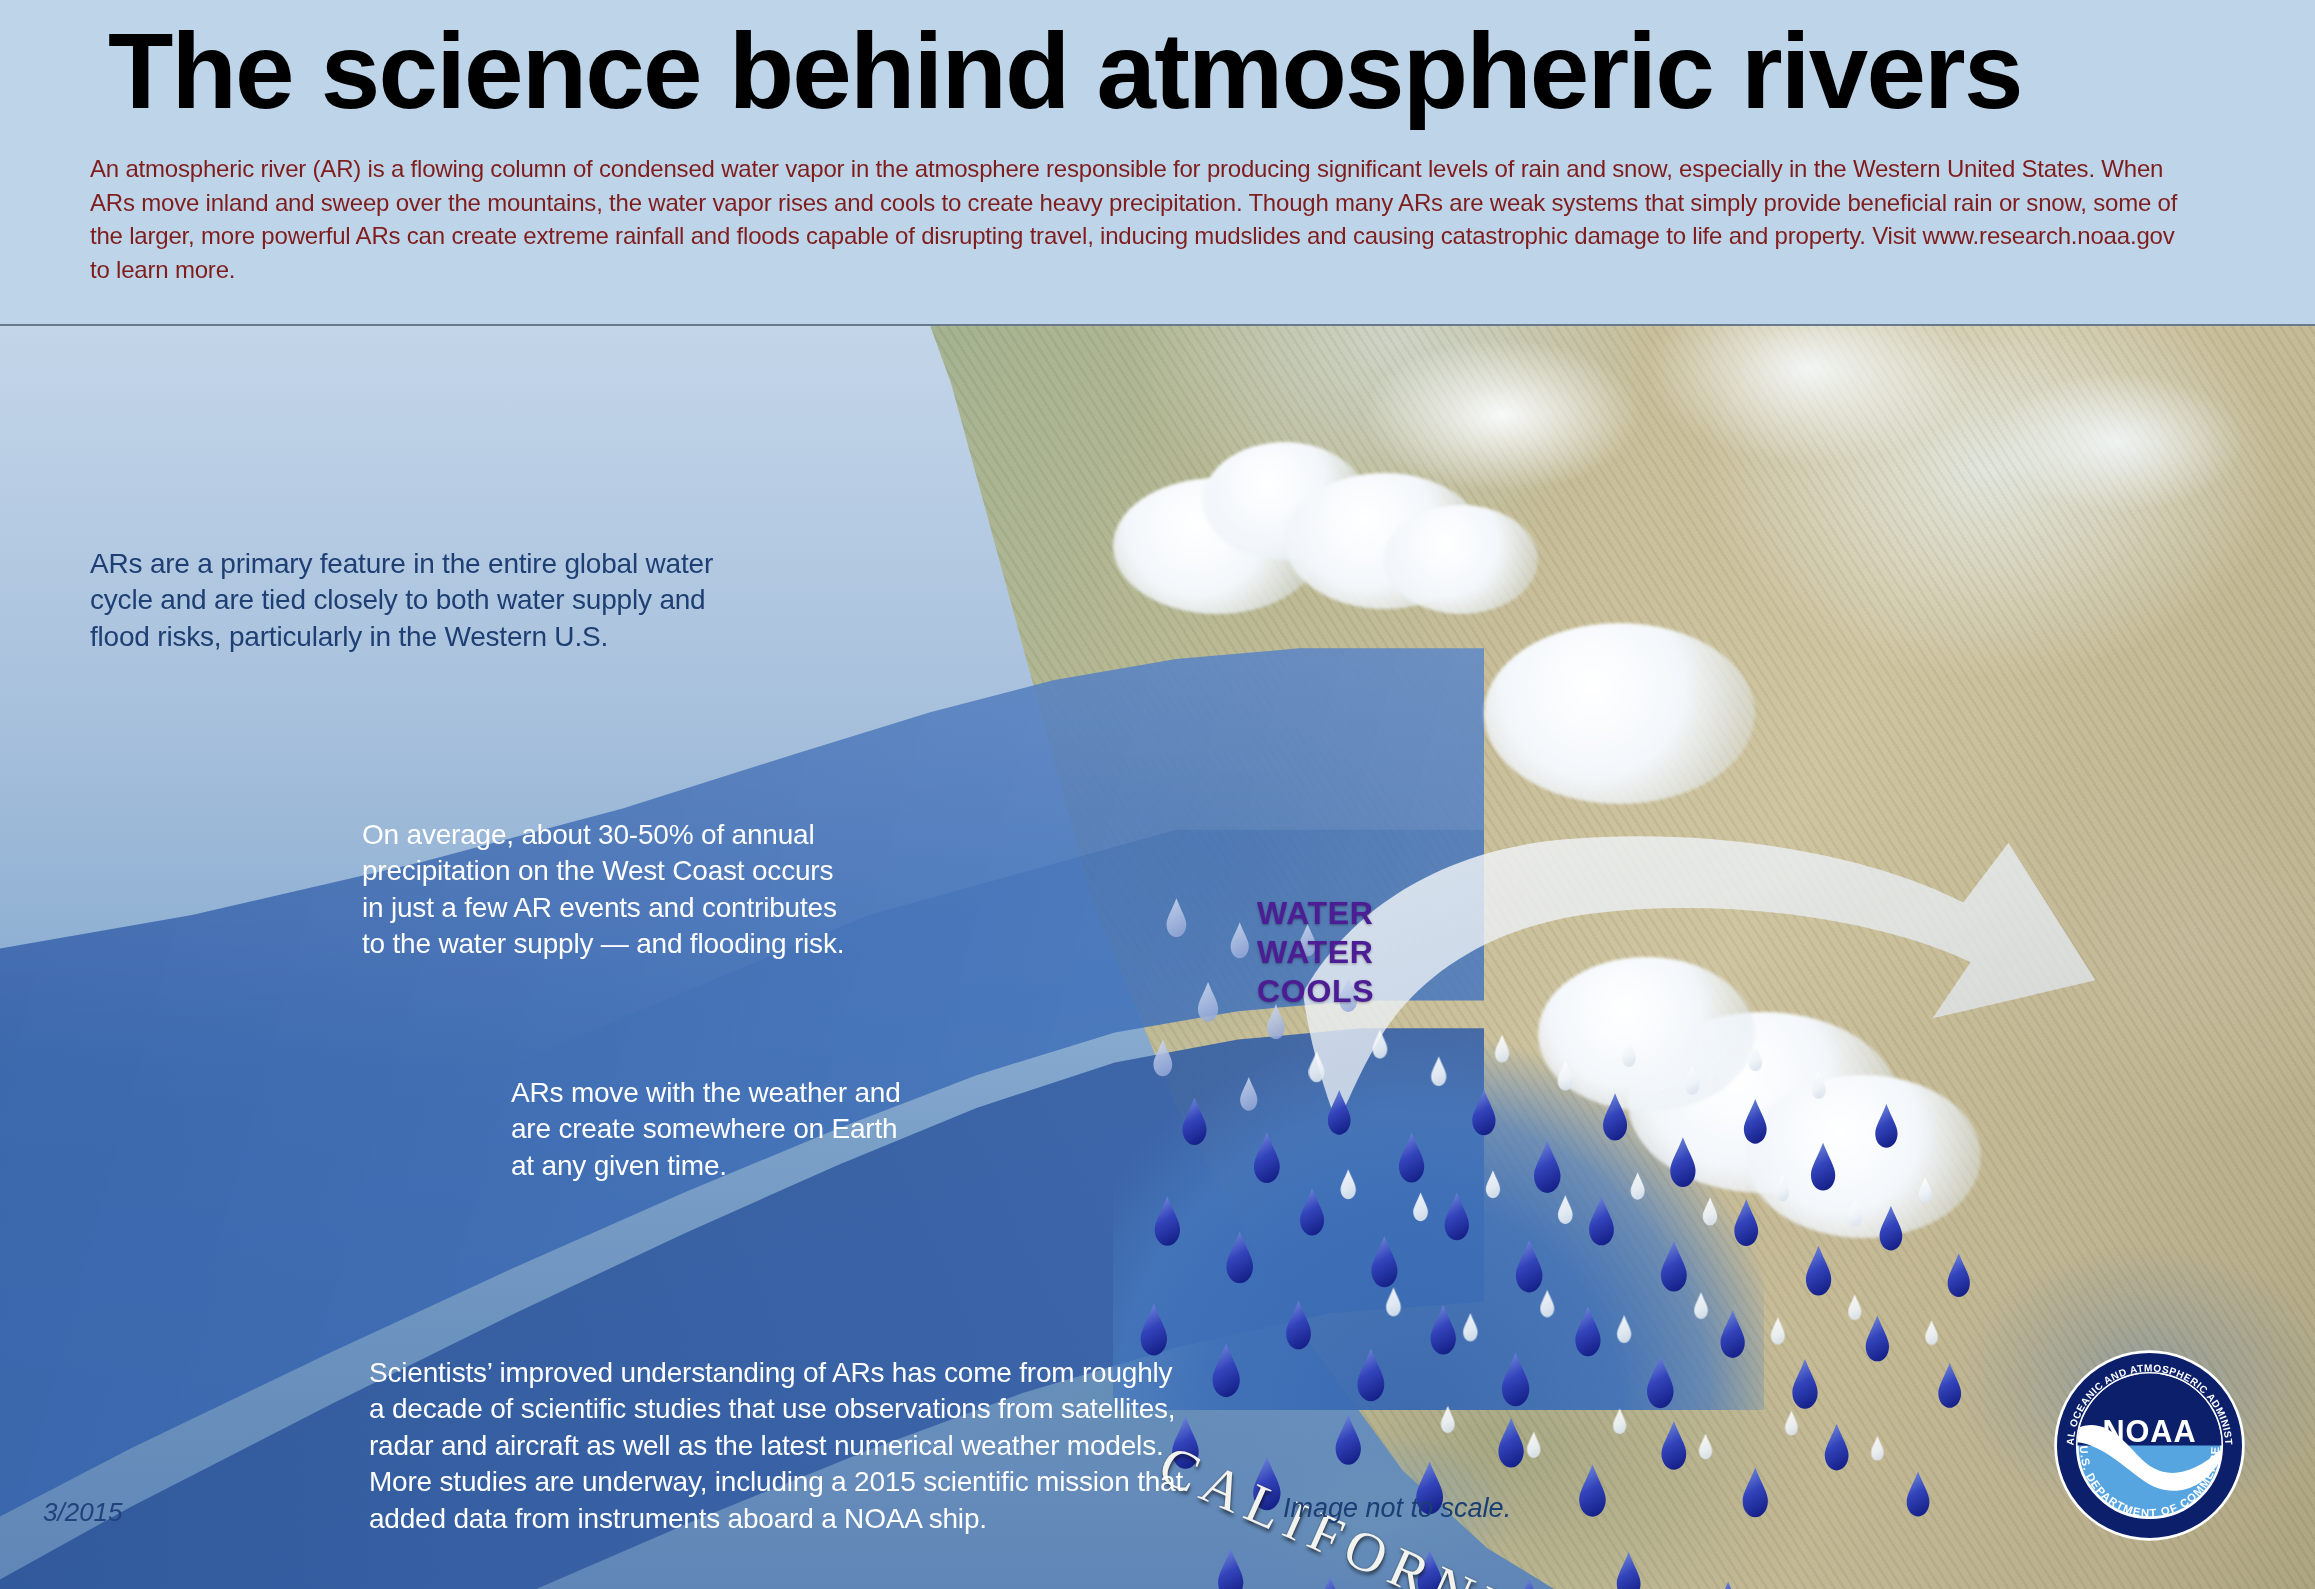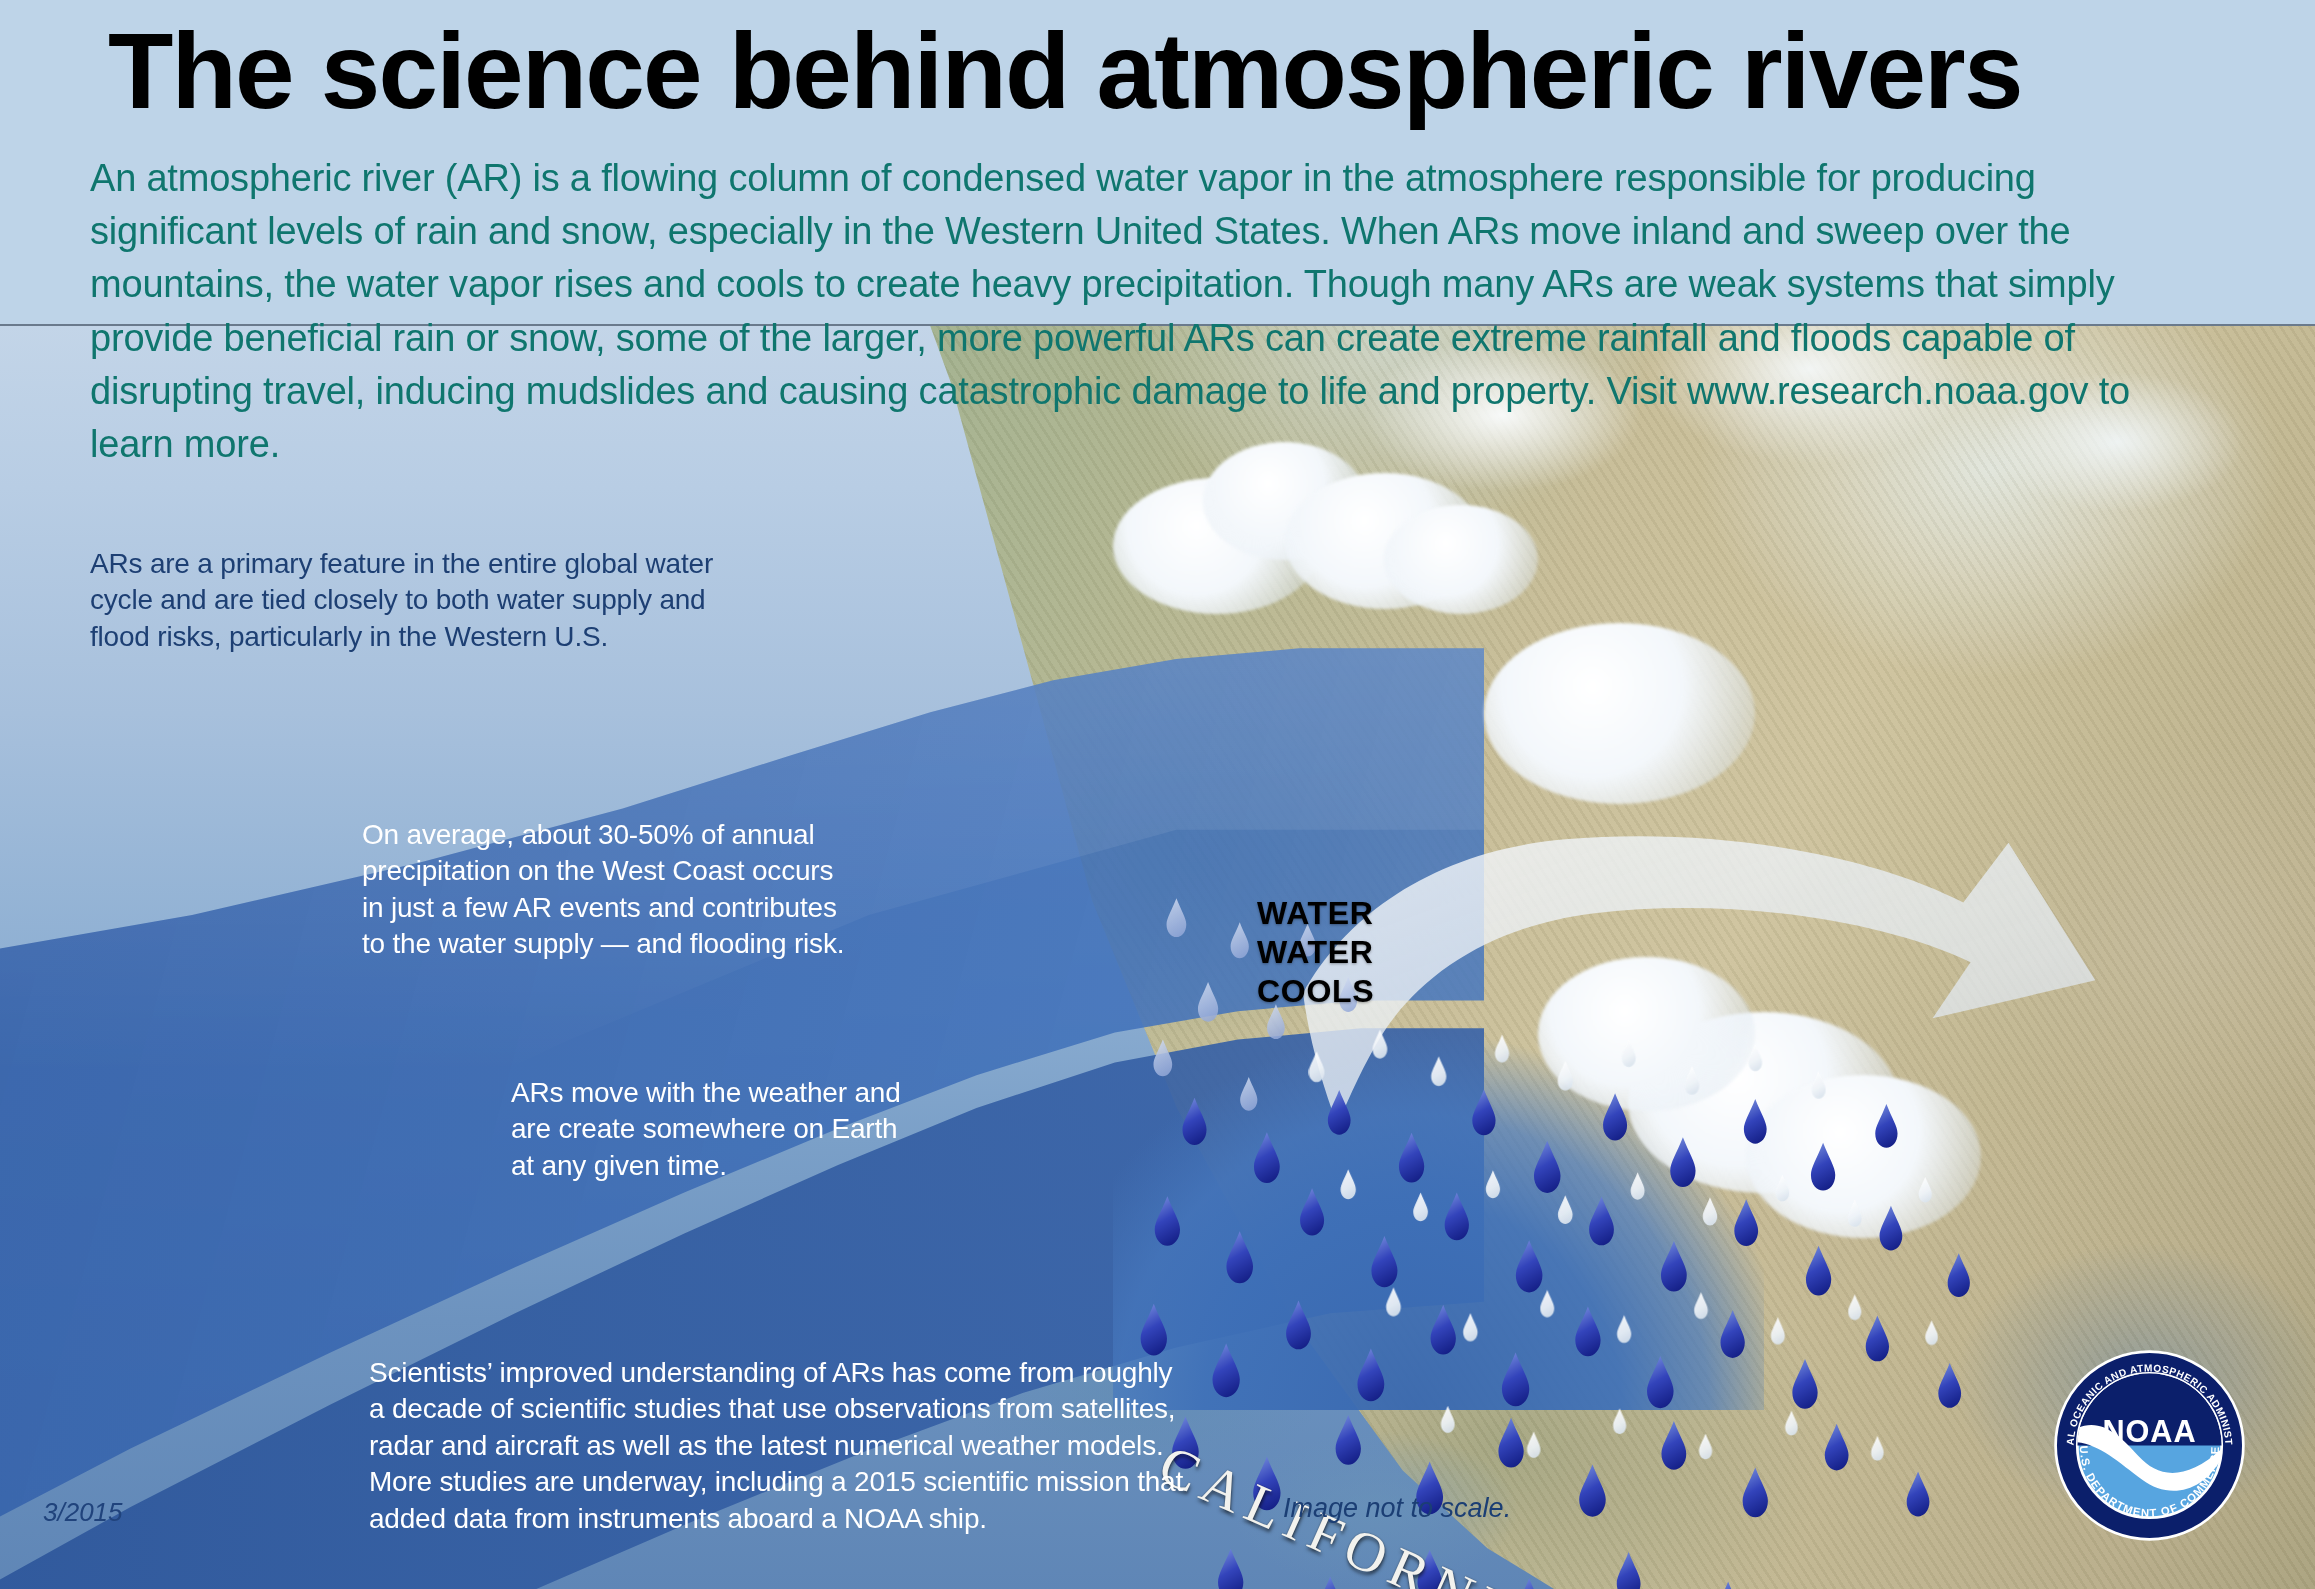--- a/index.html
+++ b/index.html
@@ -40,23 +40,23 @@
     letter-spacing: -1.8px;
     color: #000000;
     line-height: 1.05;
     white-space: nowrap;
     font-family: Liberation Sans, sans-serif;
   }
   #subtitle {
     position: absolute;
     left: 90px; top: 152px;
     width: 2090px;
-    font-size: 38px;
+    font-size: 24px;
     line-height: 1.40;
-    color: #0f766e;
+    color: #7f1d1d;
     letter-spacing: -0.2px;
   }
 
   
   #scene {
     position: absolute;
     left: 0; top: 324px;
     width: 2316px;
     height: 1266px;
     overflow: hidden;
@@ -217,21 +217,21 @@
     z-index: 50;
     line-height: 1.30;
     letter-spacing: -0.2px;
   }
   .callout.dark  { color: #1d3f73; }
   .callout.light { color: #ffffff; }
 
   .vapor-label {
     position: absolute;
     z-index: 52;
-    color: #000000;
+    color: #4c1d95;
     font-weight: bold;
     font-size: 32px;
     line-height: 1.22;
     letter-spacing: 0.7px;
     text-shadow: 0 0.9px 2.7px rgba(0,0,0,.35);
   }
 
   #california {
     position: absolute;
     left: 1176px; top: 1108px;

